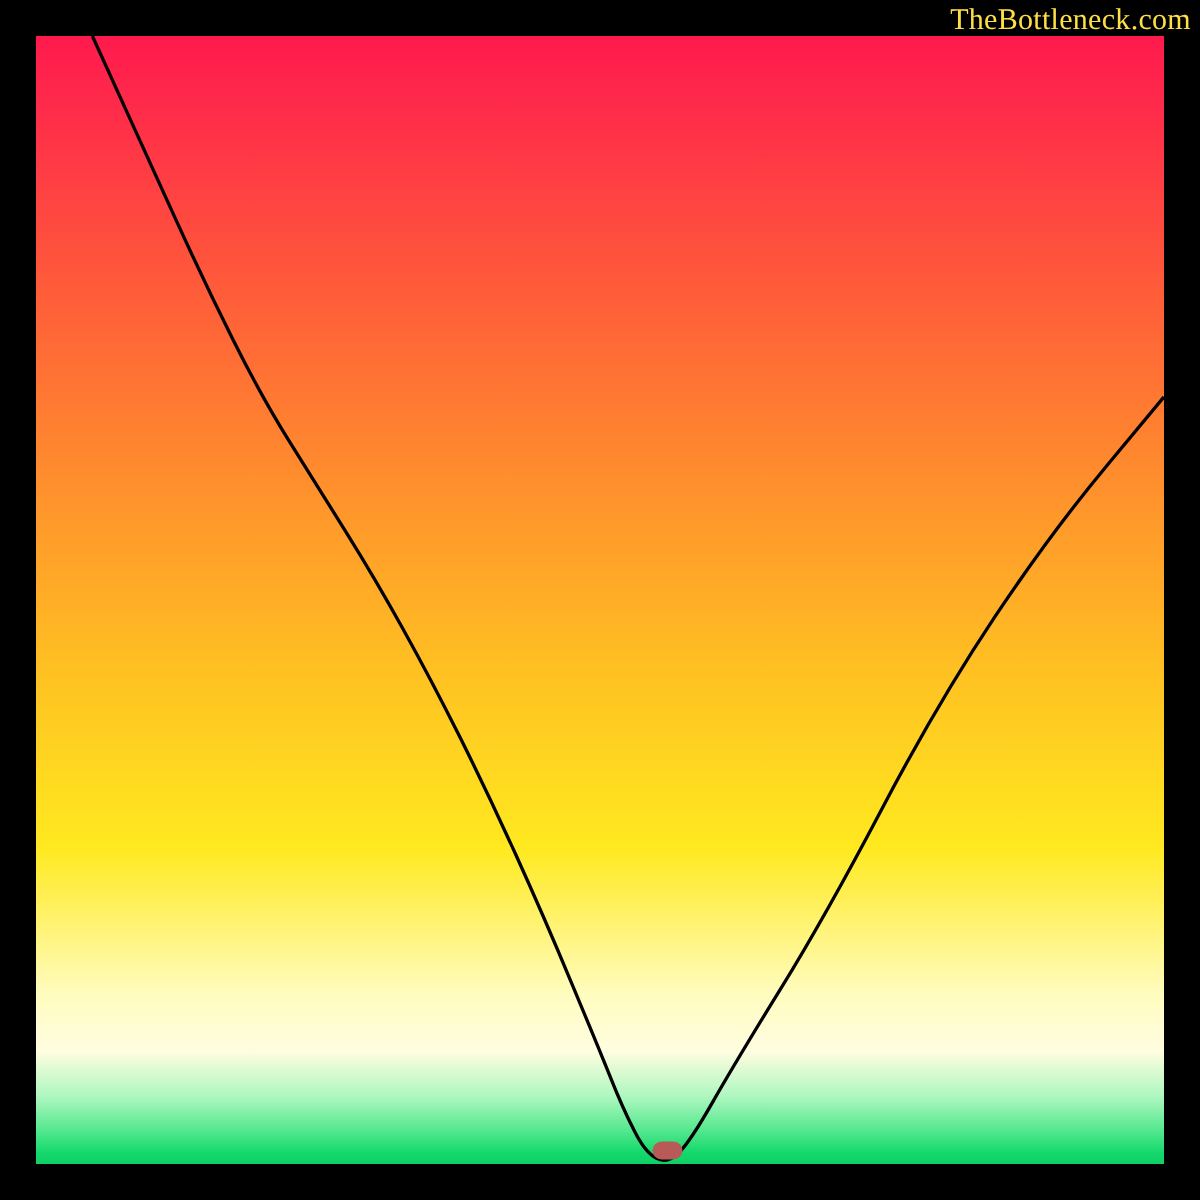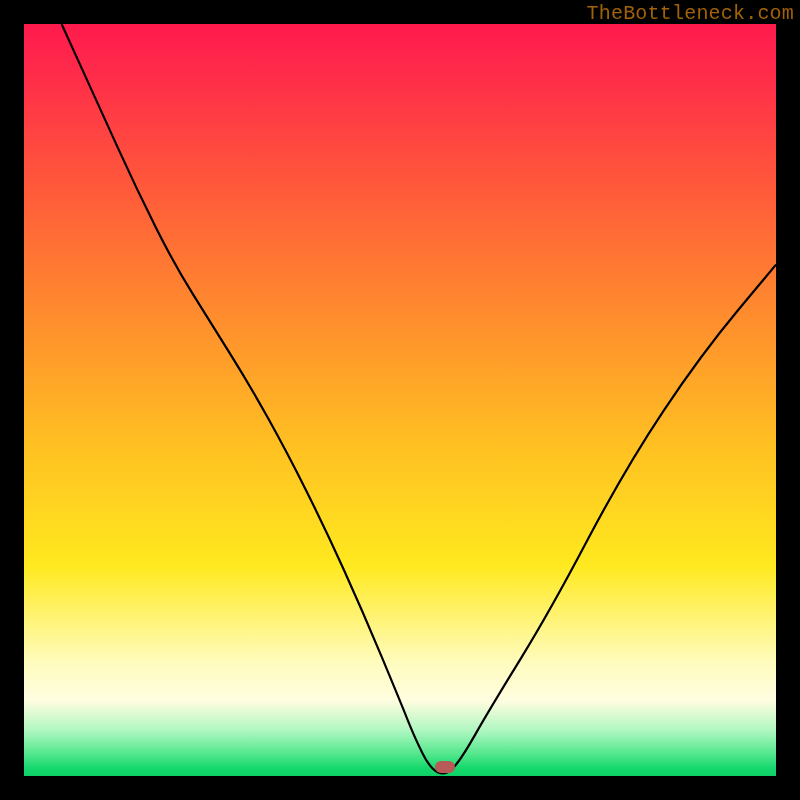--- a/index.html
+++ b/index.html
@@ -61,22 +61,22 @@
     width: 20px;
     height: 12px;
     border-radius: 6px;
     background: #b85a58;
     transform: translate(-50%, -50%);
   }
   .watermark {
     position: absolute;
     top: 2px;
     right: 6px;
-    color: #a16207;
-    font-family: Liberation Mono, monospace;
+    color: #fde047;
+    font-family: Liberation Serif, serif;
     font-size: 20px;
     font-weight: 400;
     letter-spacing: 0.2px;
     user-select: none;
   }
 </style>
 </head>
 <body>
 
 <div class="stage">

